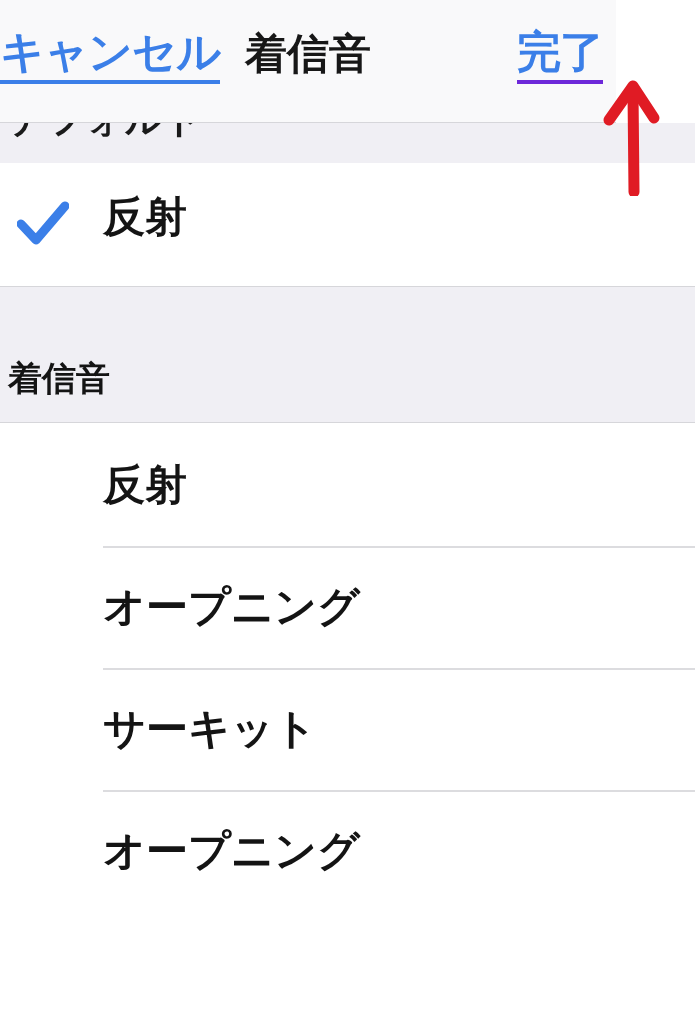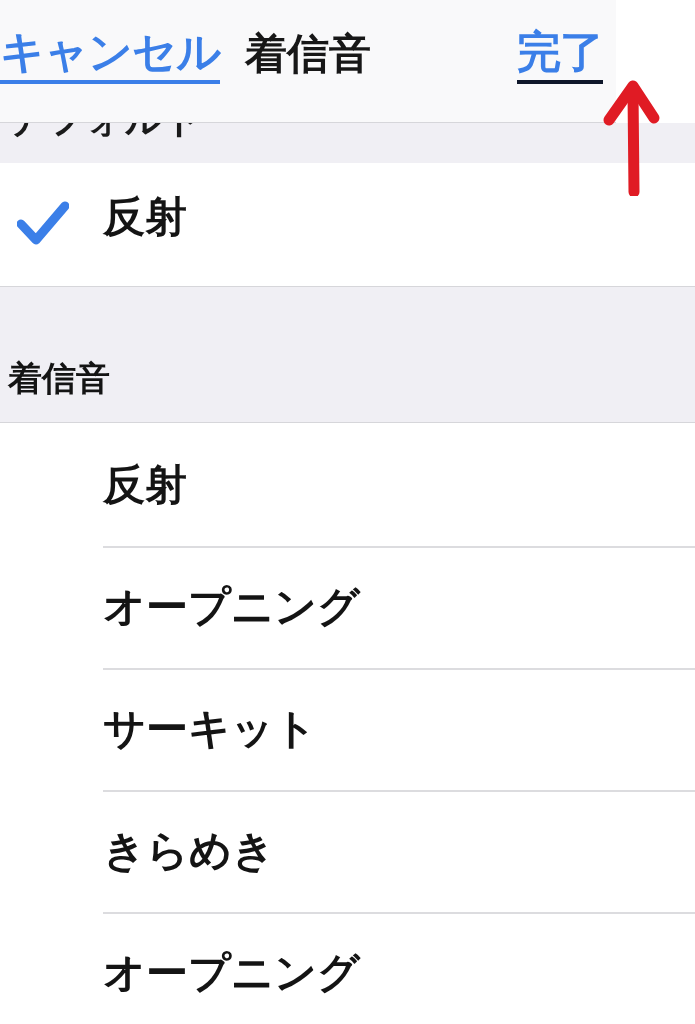--- a/index.html
+++ b/index.html
@@ -65,21 +65,21 @@
   .nav-done {
     position: absolute;
     right: 13px;
     top: 26px;
     font-size: 44px;
     font-weight: 700;
     color: #3b7fe8;
     letter-spacing: -1px;
     line-height: 52px;
     white-space: nowrap;
-    border-bottom: 4px solid #0f172a;
+    border-bottom: 4px solid #6d28d9;
     padding-bottom: 2px;
     cursor: pointer;
   }
 
   
   .section-head-clipped {
     position: absolute;
     left: 0; top: 123px;
     width: 695px;
     height: 40px;
@@ -223,23 +223,20 @@
     <div class="list-item">
       <div class="row-label">反射</div>
     </div>
     <div class="list-item">
       <div class="row-label">オープニング</div>
     </div>
     <div class="list-item">
       <div class="row-label">サーキット</div>
     </div>
     <div class="list-item">
-      <div class="row-label">きらめき</div>
-    </div>
-    <div class="list-item">
       <div class="row-label">オープニング</div>
     </div>
   </div>
 
   <svg class="annotation-arrow" viewBox="0 0 76 120">
     <path d="M38 116 L37 16" fill="none" stroke="#e01b24" stroke-width="11" stroke-linecap="round"></path>
     <path d="M13 44 L37 10 L58 42" fill="none" stroke="#e01b24" stroke-width="11" stroke-linecap="round" stroke-linejoin="round"></path>
   </svg>
 
 </div>

